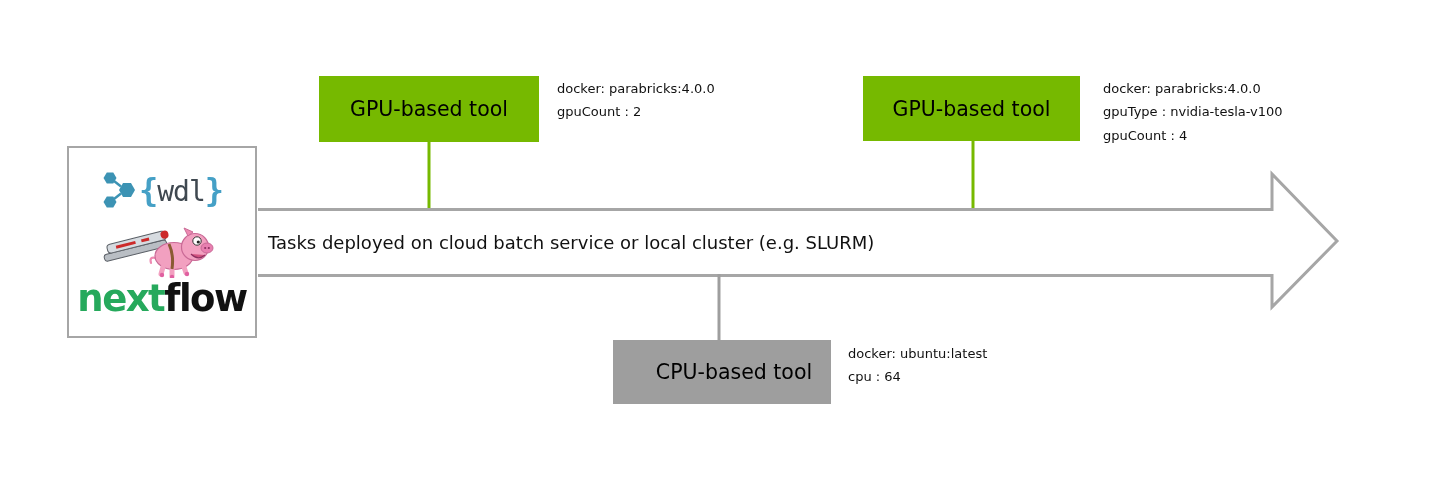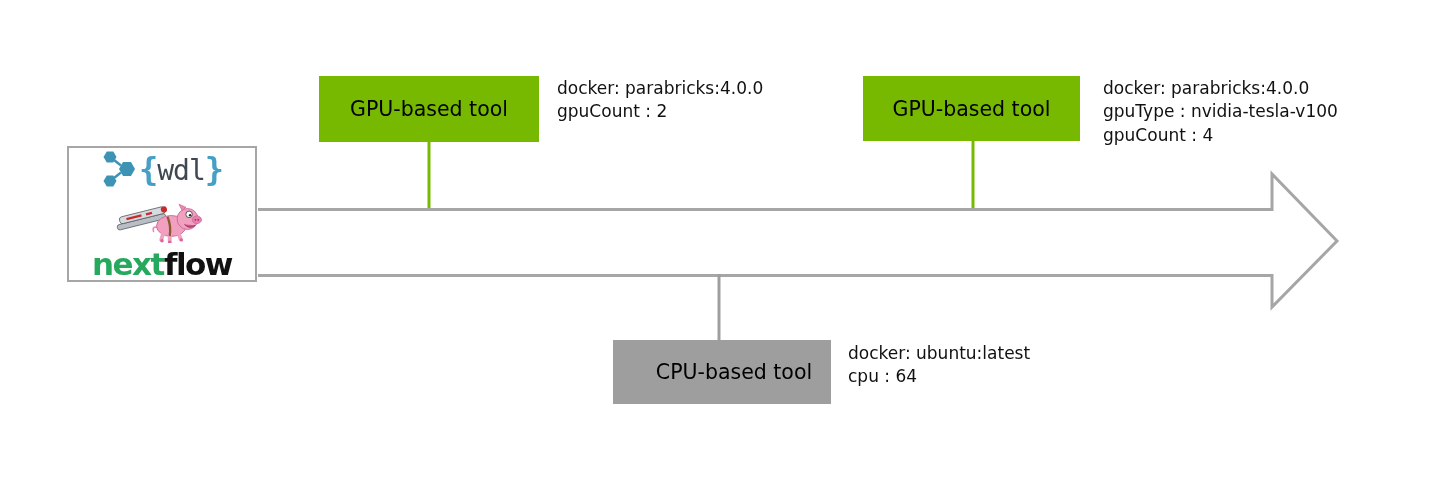--- a/index.html
+++ b/index.html
@@ -15,54 +15,55 @@
   .node{
     position:absolute;display:flex;align-items:center;justify-content:center;
     color:#000000;font-size:20.5px;white-space:nowrap;box-sizing:border-box;
   }
   .node.gpu{background:#76b900;}
   .node.cpu{background:#9e9e9e;}
   #gpu-tool-1{left:319px;top:76px;width:220px;height:66px;}
   #gpu-tool-2{left:863px;top:76px;width:217px;height:65px;}
   #cpu-tool-1{left:613px;top:340px;width:218px;height:64px;padding-left:24px;}
   .annotation{
-    position:absolute;font-size:17px;line-height:23.3px;color:#111111;white-space:nowrap;
+    position:absolute;font-size:13px;line-height:23.3px;color:#111111;white-space:nowrap;
   }
   #annotation-1{left:557px;top:77px;}
   #annotation-2{left:1103px;top:77px;}
   #annotation-3{left:848px;top:342px;}
   .logo-box{
-    position:absolute;left:67px;top:146px;width:190px;height:136px;background:#ffffff;
+    position:absolute;left:67px;top:146px;width:190px;height:192px;background:#ffffff;
     border:2px solid #a6a6a6;box-sizing:border-box;
     display:flex;flex-direction:column;align-items:center;justify-content:center;gap:5px;
   }
   .wdl-row{display:flex;align-items:center;gap:2px;}
   .wdl-text{
     font-family:"DejaVu Sans Mono","Liberation Mono",monospace;
     font-size:28px;color:#3f4850;letter-spacing:-1px;white-space:nowrap;
   }
   .wdl-text .brace{color:#45a0c6;font-size:32px;font-weight:bold;}
   .nextflow-wordmark{
-    font-size:31px;font-weight:bold;letter-spacing:-1.5px;white-space:nowrap;line-height:32px;
+    font-size:37px;font-weight:bold;letter-spacing:-1.5px;white-space:nowrap;line-height:32px;
   }
   .nextflow-wordmark .nf-green{color:#26a95c;}
   .nextflow-wordmark .nf-black{color:#111111;}
 </style>
 </head>
 <body>
 
 <div class="canvas">
 
   <svg class="arrow-layer" viewBox="0 0 1440 504" xmlns="http://www.w3.org/2000/svg">
     <path d="M 258 209.5 L 1272 209.5 L 1272 174 L 1337 241 L 1272 307 L 1272 275.5 L 258 275.5" fill="#ffffff" stroke="#a6a6a6" stroke-width="3" stroke-linejoin="miter"></path>
     <line x1="429" y1="141" x2="429" y2="208" stroke="#76b900" stroke-width="3"></line>
     <line x1="973" y1="140" x2="973" y2="208" stroke="#76b900" stroke-width="3"></line>
     <line x1="719" y1="274" x2="719" y2="341" stroke="#9e9e9e" stroke-width="3"></line>
   </svg>
 
+  <div class="arrow-label">Tasks deployed on cloud batch service or local cluster (e.g. SLURM)</div>
 
   <div class="logo-box">
 
     <div class="wdl-row">
       <svg width="36" height="42" viewBox="0 0 36 42">
         <polygon points="15.5,9 12.3,14.6 5.8,14.6 2.5,9 5.8,3.4 12.3,3.4" fill="#3c93b4"></polygon>
         <polygon points="34,21 30,27.9 22,27.9 18,21 22,14.1 30,14.1" fill="#3c93b4"></polygon>
         <polygon points="15.5,33 12.3,38.6 5.8,38.6 2.5,33 5.8,27.4 12.3,27.4" fill="#3c93b4"></polygon>
         <line x1="13" y1="12" x2="20" y2="17.5" stroke="#3c93b4" stroke-width="2.4"></line>
         <line x1="13" y1="30" x2="20" y2="24.5" stroke="#3c93b4" stroke-width="2.4"></line>

